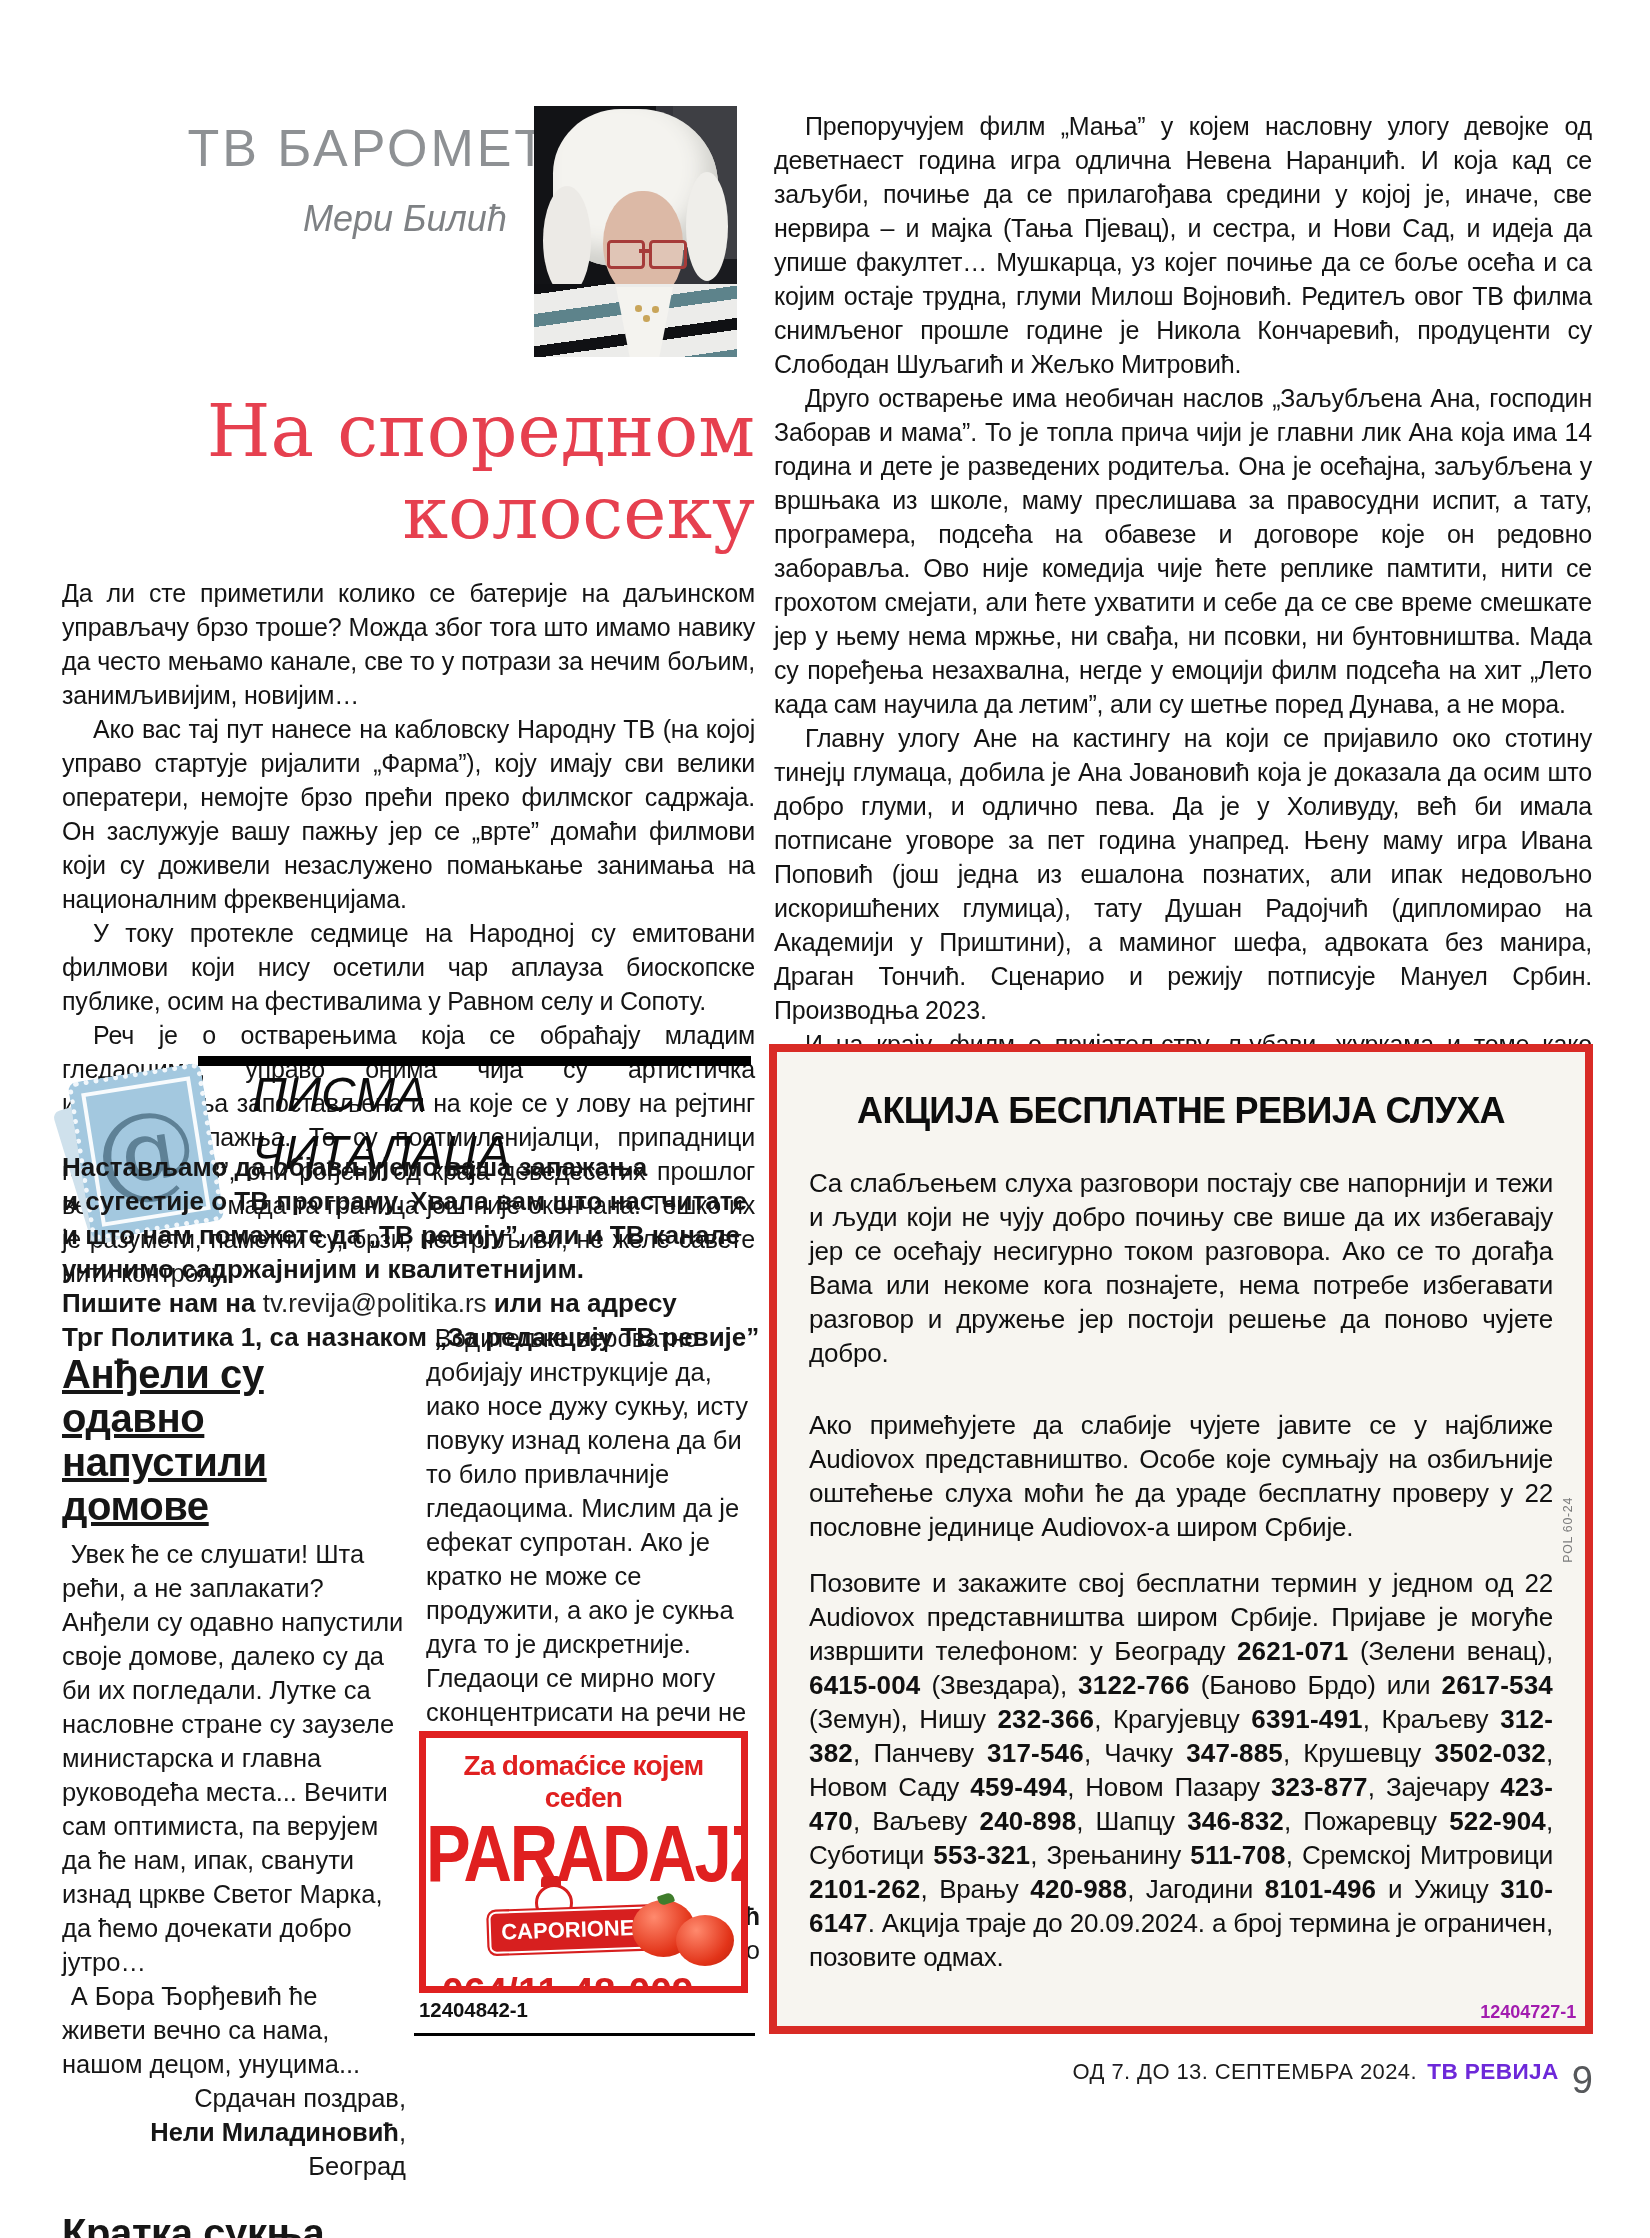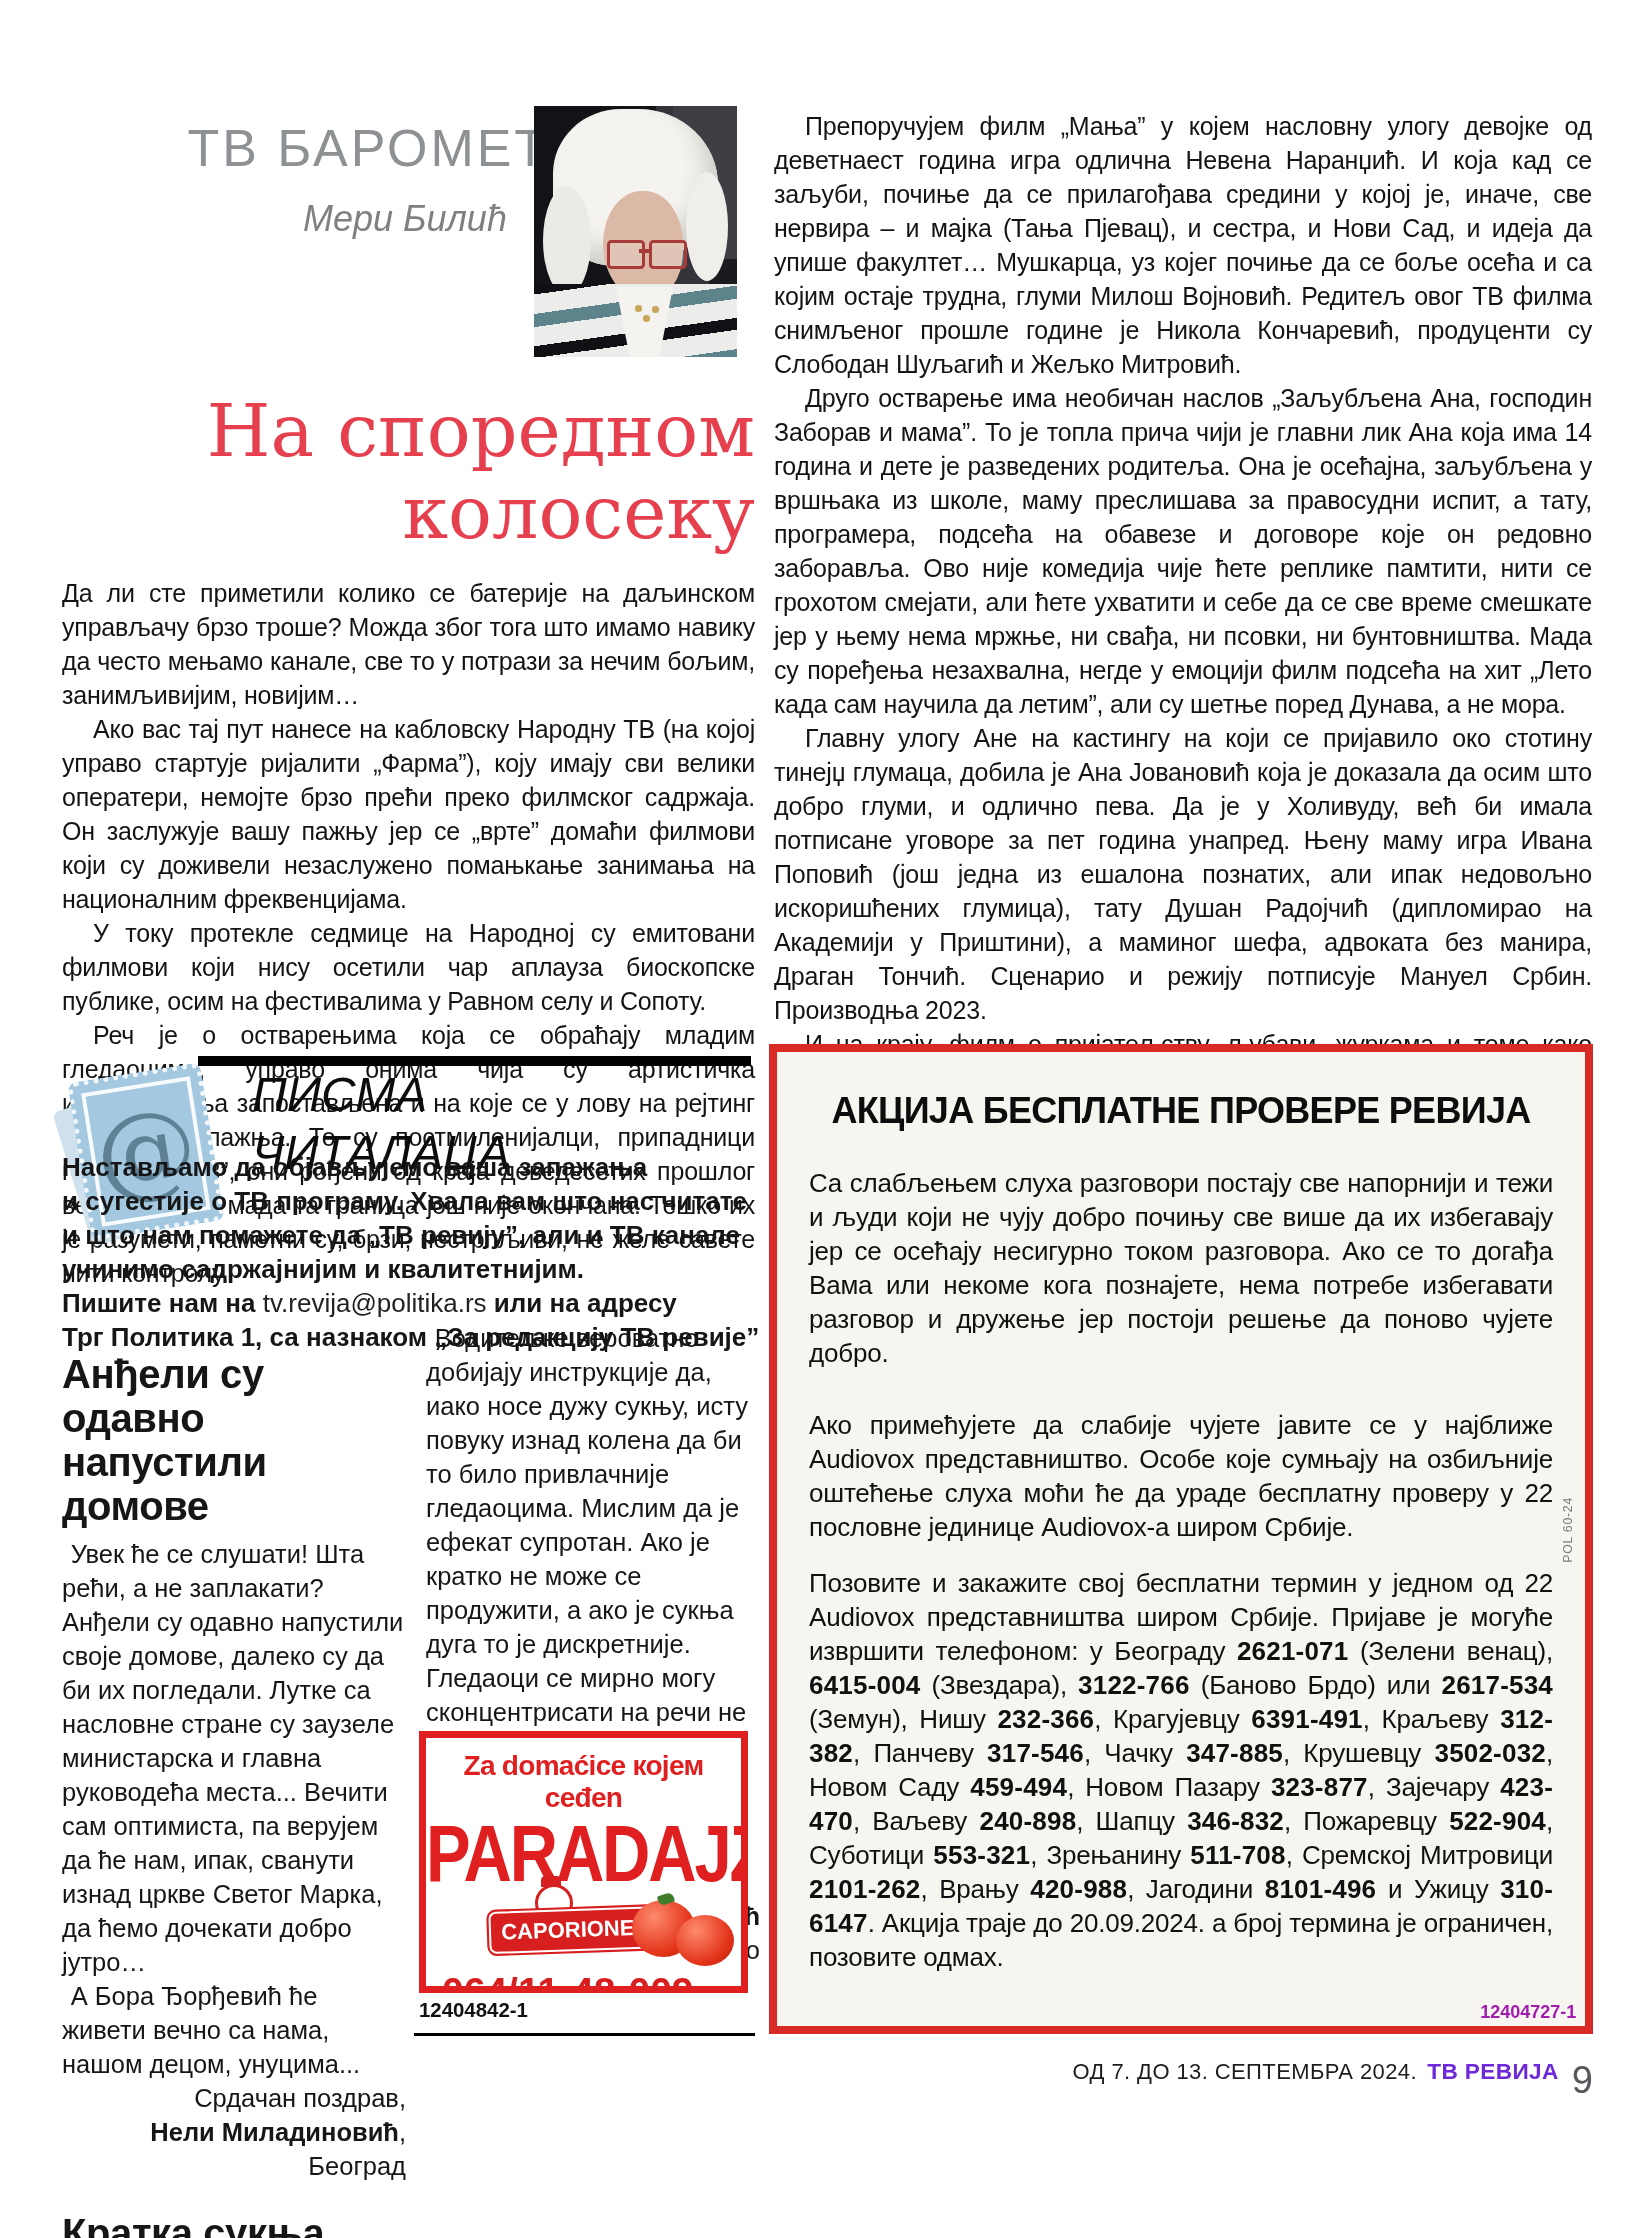--- a/index.html
+++ b/index.html
@@ -47,21 +47,21 @@
          transform:rotate(-9deg);border:5.8px dotted #f2f7fb;border-radius:8.7px;box-sizing:border-box;}
   .stamp-inner{position:absolute;inset:6.6px;border:4.4px solid rgba(255,255,255,.92);}
   .at-glyph{position:absolute;left:50%;top:50%;transform:translate(-50%,-52%);
             font-family:"DejaVu Serif",serif;font-size:101px;color:#5e8196;}
   .letters-title{position:absolute;left:252px;top:1066px;font-style:italic;font-size:48px;line-height:58px;color:#0c0c0c;}
   .letters-intro{position:absolute;left:62px;top:1150px;width:722px;font-size:26px;line-height:34px;color:#161616;}
   .letters-intro b{font-weight:bold;}
   .letters-intro span{font-weight:normal;color:#222;}
   .lcol{position:absolute;font-size:25.5px;line-height:34px;color:#161616;}
   .lcol p{margin:0;text-indent:8.7px;}
-  .lcol h3{margin:0 0 8.7px;font-size:40px;line-height:44px;letter-spacing:-0.4px;}
+  .lcol h3{margin:0 0 8.7px;font-size:40px;line-height:44px;letter-spacing:-0.4px;text-decoration:underline;}
   .lcol h3.second{margin-top:28px;}
   .lcol .sign{text-align:right;text-indent:0;}
   .letters-col1{left:62px;top:1352px;width:344px;}
   .letters-col2{left:426px;top:1321px;width:334px;}
   
   .tomato-ad{position:absolute;left:419px;top:1731px;width:329px;height:262px;box-sizing:border-box;
              border:7.3px solid #e02020;background:#fff;overflow:hidden;}
   .tomato-tag{color:#e02020;font-weight:bold;font-size:28px;text-align:center;margin-top:11.7px;letter-spacing:-0.7px;}
   .tomato-brand{color:#e02020;font-weight:bold;font-size:67px;line-height:67px;text-align:center;
                 letter-spacing:-2.2px;transform:scaleY(1.18);transform-origin:top;}
@@ -198,21 +198,21 @@
         <div class="tom t2"></div>
       </div>
     </div>
     <div class="tomato-phone">064/11-48-009</div>
 
   </div>
   <div class="tomato-code">12404842-1</div>
   <div class="col2-rule"></div>
 
   <div class="hearing-ad">
-    <h2 class="hearing-title">АКЦИЈА БЕСПЛАТНЕ ПРОВЕРЕ РЕВИЈА</h2>
+    <h2 class="hearing-title">АКЦИЈА БЕСПЛАТНЕ РЕВИЈА СЛУХА</h2>
     <p class="body hp1">Са слабљењем слуха разговори постају све напорнији и тежи и људи који не чују добро почињу све више да их избегавају јер се осећају несигурно током разговора. Ако се то догађа Вама или некоме кога познајете, нема потребе избегавати разговор и дружење јер постоји решење да поново чујете добро.</p>
     <p class="body hp2">Ако примећујете да слабије чујете јавите се у најближе Audiovox представништво. Особе које сумњају на озбиљније оштећење слуха моћи ће да ураде бесплатну проверу у 22 пословне јединице Audiovox-а широм Србије.</p>
     <p class="body hp3"><span>Позовите и закажите свој бесплатни термин у једном од 22 Audiovox представништва широм Србије. Пријаве је могуће извршити телефоном: у Београду </span><b>2621-071</b><span> (Зелени венац), </span><b>6415-004</b><span> (Звездара), </span><b>3122-766</b><span> (Баново Брдо) или </span><b>2617-534</b><span> (Земун), Нишу </span><b>232-366</b><span>, Крагујевцу </span><b>6391-491</b><span>, Краљеву </span><b>312-382</b><span>, Панчеву </span><b>317-546</b><span>, Чачку </span><b>347-885</b><span>, Крушевцу </span><b>3502-032</b><span>, Новом Саду </span><b>459-494</b><span>, Новом Пазару </span><b>323-877</b><span>, Зајечару </span><b>423-470</b><span>, Ваљеву </span><b>240-898</b><span>, Шапцу </span><b>346-832</b><span>, Пожаревцу </span><b>522-904</b><span>, Суботици </span><b>553-321</b><span>, Зрењанину </span><b>511-708</b><span>, Сремској Митровици </span><b>2101-262</b><span>, Врању </span><b>420-988</b><span>, Јагодини </span><b>8101-496</b><span> и Ужицу </span><b>310-6147</b><span>. Акција траје до 20.09.2024. а број термина је ограничен, позовите одмах.</span></p>
     <div class="vert-code">POL 60-24</div>
     <div class="hearing-code">12404727-1</div>
   </div>
 
   <div class="page-footer">
     <span class="f-date">ОД 7. ДО 13. СЕПТЕМБРА 2024.</span>
     <span class="f-brand">ТВ РЕВИЈА</span>

